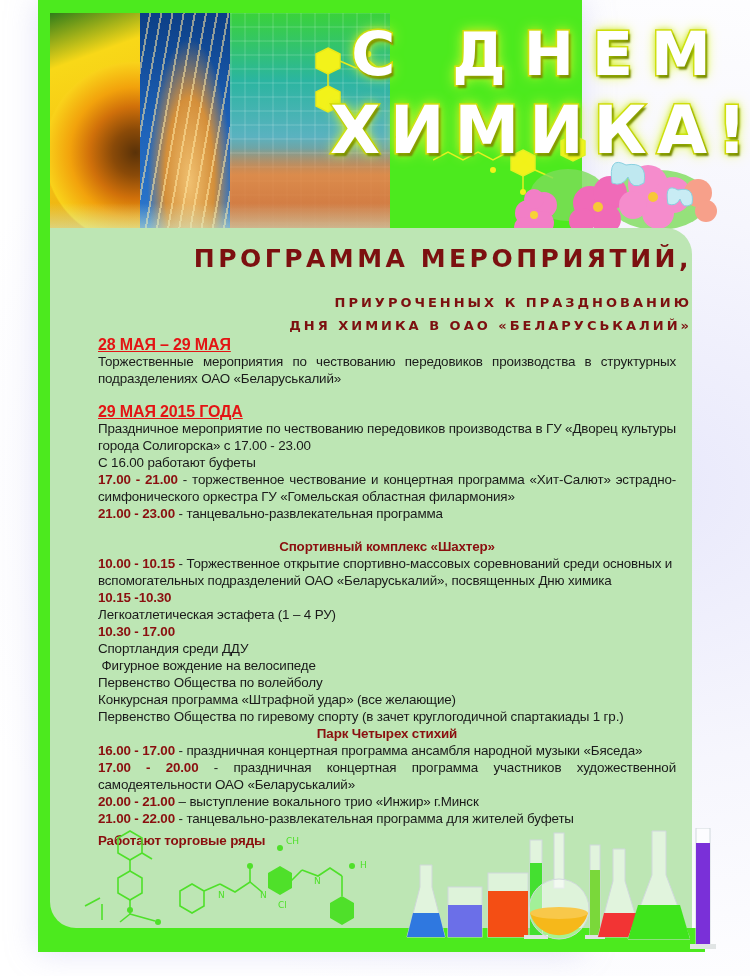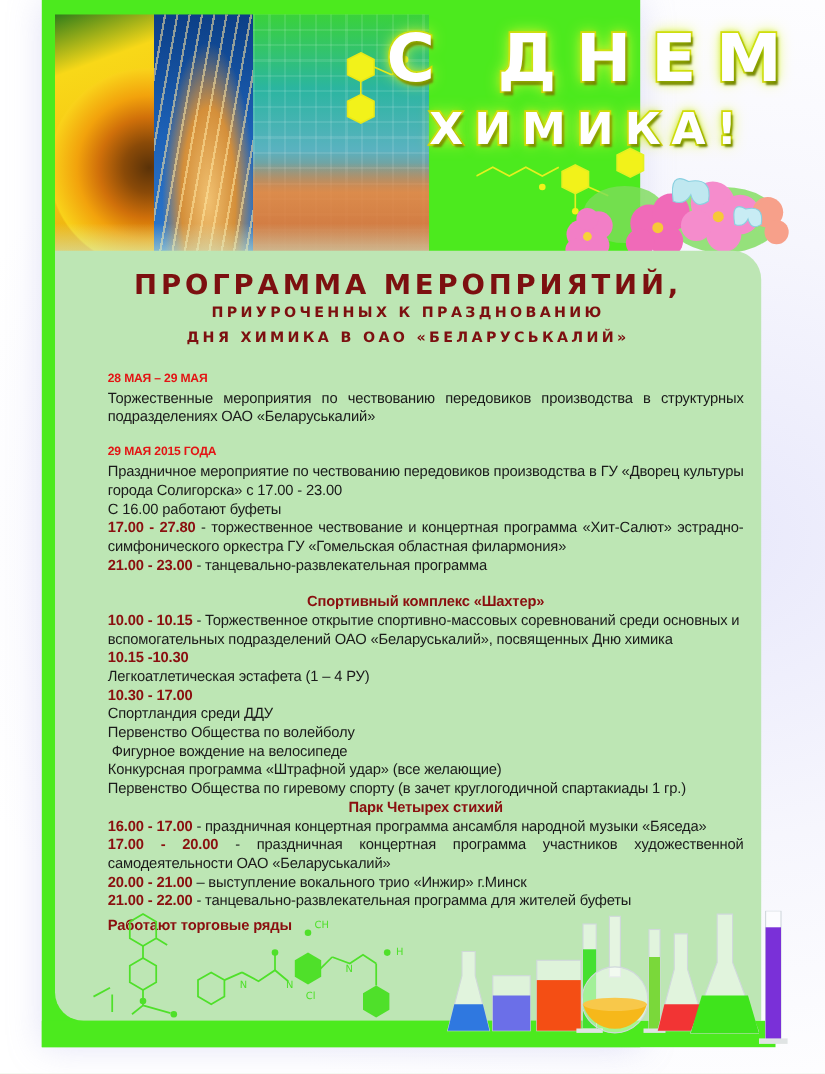--- a/index.html
+++ b/index.html
@@ -44,44 +44,44 @@
   
   .title {
     position:absolute; left:292px; top:24px; width:410px; text-align:center;
     font-family:"DejaVu Sans", sans-serif; font-weight:bold;
     color:#ffffff; letter-spacing:6px; line-height:1;
     -webkit-text-stroke: 3px #d7d300;
     paint-order: stroke fill;
     text-shadow: 0 0 6px #b8d800, 2px 3px 2px #6a7a00, 0 0 14px #e8ff40;
   }
   .title .line1 { display:block; font-size:60px; letter-spacing:18px; margin-left:10px; }
-  .title .line2 { display:block; font-size:40px; margin-top:14px; letter-spacing:10px; }
+  .title .line2 { display:block; font-size:65px; margin-top:14px; letter-spacing:10px; }
   
   .mol { position:absolute; }
   
   .flowers { position:absolute; left:470px; top:155px; width:210px; height:80px; }
   
   .panel {
     position:absolute; left:12px; top:228px; width:642px; height:700px;
     background:#bde6b4;
     border-top-right-radius:26px; border-bottom-left-radius:26px;
   }
   .bottom-band { position:absolute; left:0; top:928px; width:667px; height:24px; background:#4cea1e; }
   .heading {
-    position:absolute; left:0; width:642px; text-align:center;
+    position:absolute; left:0; width:642px; text-align:right;
     color:#7c1010; font-family:"DejaVu Sans", sans-serif; font-weight:bold;
   }
   .h1 { top:16px; font-size:25px; letter-spacing:3.5px; }
-  .h2 { top:45px; font-size:13px; letter-spacing:3px; line-height:23px; }
+  .h2 { top:63px; font-size:13px; letter-spacing:3px; line-height:23px; }
   .content {
     position:absolute; left:48px; top:108px; width:578px;
     font-family:"Liberation Sans", sans-serif; font-size:13.4px; line-height:17px; color:#1a1a1a;
     letter-spacing:-0.15px;
   }
-  .date { color:#e31414; font-weight:bold; font-size:11px; }
+  .date { color:#e31414; font-weight:bold; text-decoration:underline; font-size:16px; }
   .time { color:#8a0f0f; font-weight:bold; }
   .venue { color:#8a0f0f; font-weight:bold; text-align:center; }
   .just { text-align:justify; }
   .gap { height:16px; }
   .closing { color:#8a0f0f; font-weight:bold; margin-top:5px; }
   
   .glass { position:absolute; }
 </style>
 </head>
 <body>
@@ -170,32 +170,32 @@
 
     <div class="content">
 
       <div class="date">28 МАЯ – 29 МАЯ</div>
       <div class="just"><span>Торжественные мероприятия по чествованию передовиков производства в структурных подразделениях ОАО «Беларуськалий»</span></div>
       <div class="gap"></div>
 
       <div class="date">29 МАЯ 2015 ГОДА</div>
       <div class="just"><span>Праздничное мероприятие по чествованию передовиков производства в ГУ «Дворец культуры города Солигорска» с 17.00 - 23.00</span></div>
       <div><span>С 16.00 работают буфеты</span></div>
-      <div class="just"><span class="time">17.00 - 27.80</span><span> - торжественное чествование и концертная программа «Хит-Салют» эстрадно-симфонического оркестра ГУ «Гомельская областная филармония»</span></div>
+      <div class="just"><span class="time">17.00 - 21.00</span><span> - торжественное чествование и концертная программа «Хит-Салют» эстрадно-симфонического оркестра ГУ «Гомельская областная филармония»</span></div>
       <div><span class="time">21.00 - 23.00</span><span> - танцевально-развлекательная программа</span></div>
       <div class="gap"></div>
 
       <div class="venue">Спортивный комплекс «Шахтер»</div>
       <div><span class="time">10.00 - 10.15</span><span> - Торжественное открытие спортивно-массовых соревнований среди основных и вспомогательных подразделений ОАО «Беларуськалий», посвященных Дню химика</span></div>
       <div><span class="time">10.15 -10.30</span></div>
       <div><span>Легкоатлетическая эстафета (1 – 4 РУ)</span></div>
       <div><span class="time">10.30 - 17.00</span></div>
       <div><span>Спортландия среди ДДУ</span></div>
+      <div style="white-space:pre"><span> Фигурное вождение на велосипеде</span></div>
       <div><span>Первенство Общества по волейболу</span></div>
-      <div style="white-space:pre"><span> Фигурное вождение на велосипеде</span></div>
       <div><span>Конкурсная программа «Штрафной удар» (все желающие)</span></div>
       <div><span>Первенство Общества по гиревому спорту (в зачет круглогодичной спартакиады 1 гр.)</span></div>
       <div class="venue">Парк Четырех стихий</div>
       <div><span class="time">16.00 - 17.00</span><span> - праздничная концертная программа ансамбля народной музыки «Бяседа»</span></div>
       <div class="just"><span class="time">17.00 -  20.00</span><span> - праздничная концертная программа участников художественной самодеятельности ОАО «Беларуськалий»</span></div>
       <div><span class="time">20.00 -  21.00</span><span> – выступление вокального трио «Инжир» г.Минск</span></div>
       <div><span class="time">21.00 -  22.00</span><span> - танцевально-развлекательная программа для жителей буфеты</span></div>
 
       <div class="closing">Работают торговые ряды</div>
     </div>

